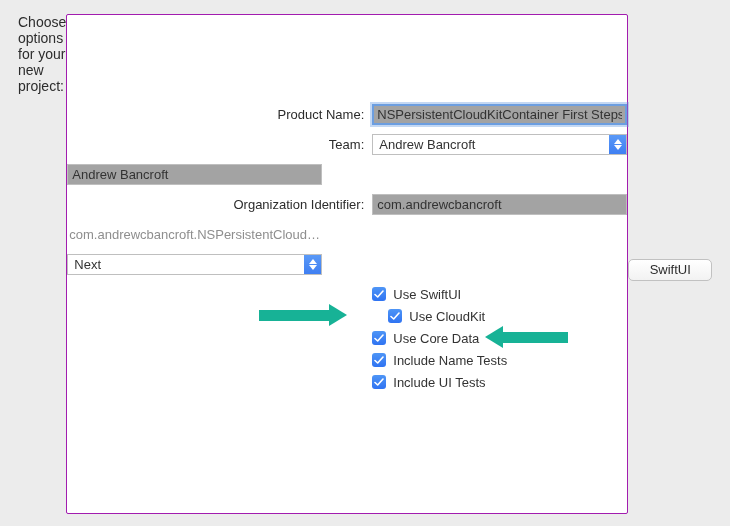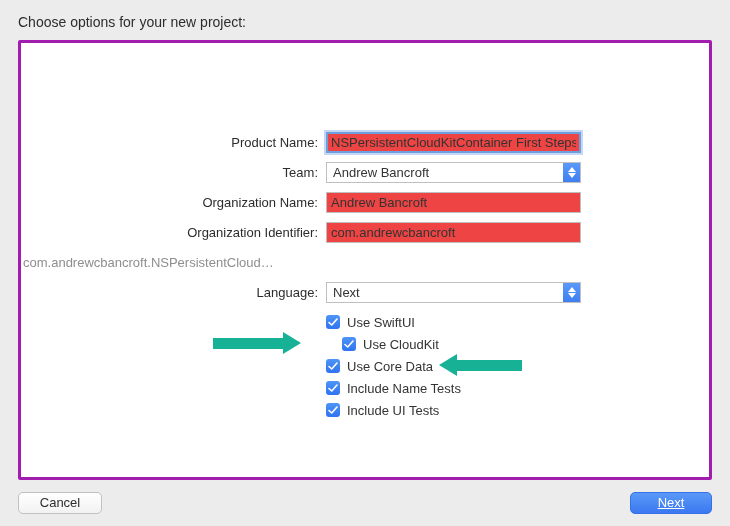--- a/index.html
+++ b/index.html
@@ -14,31 +14,31 @@
     background: #ececec;
     width: 730px;
     height: 526px;
     overflow: hidden;
   }
   .container {
     padding: 14px 18px 12px 18px;
     width: 100%;
     height: 100%;
     display: flex;
-    flex-direction: column;
+    flex-direction: row;
   }
   .title {
     font-size: 14px;
     margin-bottom: 10px;
     color: #2c2c2c;
   }
   .panel {
     flex: 1;
     background: #fff;
-    border: 3px solid #a21caf;
+    border: 1px solid #a21caf;
     border-radius: 2px;
     padding-top: 84px;
     position: relative;
   }
   .form-row {
     display: flex;
     align-items: center;
     height: 30px;
   }
   .form-label {
@@ -54,21 +54,21 @@
     align-items: center;
   }
   .text-input {
     width: 283px;
     height: 21px;
     border: 1px solid #bfbfbf;
     border-radius: 0;
     padding: 0 4px;
     font-size: 13px;
     color: #333;
-    background: #ef4444;
+    background: #a3a3a3;
     outline: none;
     font-family: inherit;
   }
   .text-input.focused {
     border: 2px solid #6c9ee0;
     box-shadow: 0 0 0 2px rgba(108,158,224,0.4);
     height: 21px;
     padding: 0 3px;
   }
   .select-wrap {
@@ -238,41 +238,39 @@
               </svg>
             <svg width="8" height="5" viewBox="0 0 8 5">
                 <path d="M0 0 L4 5 L8 0 Z" fill="#fff"></path>
               </svg>
           </div>
         </div>
       </div>
     </div>
 
     <div class="form-row">
-      <div class="form-label">Organization Name:</div>
       <div class="form-control">
         <input type="text" class="text-input" value="Andrew Bancroft" style="">
       </div>
     </div>
 
     <div class="form-row">
       <div class="form-label">Organization Identifier:</div>
       <div class="form-control">
         <input type="text" class="text-input" value="com.andrewcbancroft" style="">
       </div>
     </div>
 
     <div class="form-row">
       <div class="form-control">
         <div class="readonly-val">com.andrewcbancroft.NSPersistentCloudKitCo...</div>
       </div>
     </div>
 
     <div class="form-row">
-      <div class="form-label">Language:</div>
       <div class="form-control">
         <div class="select-wrap">
           <div class="select-value">Next</div>
           <div class="select-arrows">
             <svg width="8" height="5" viewBox="0 0 8 5">
                 <path d="M0 5 L4 0 L8 5 Z" fill="#fff"></path>
               </svg>
             <svg width="8" height="5" viewBox="0 0 8 5">
                 <path d="M0 0 L4 5 L8 0 Z" fill="#fff"></path>
               </svg>
@@ -335,18 +333,18 @@
       <div class="arrow arrow-right">
         <div class="shaft"></div>
         <div class="head"></div>
       </div>
 
     </div>
 
   </div>
 
   <div class="footer">
-    <button class="btn">Cancel</button>
+    <button class="btn">SwiftUI</button>
     <div class="spacer"></div>
     <button class="btn primary">Next</button>
   </div>
 
 </div>
 
 </body></html>

